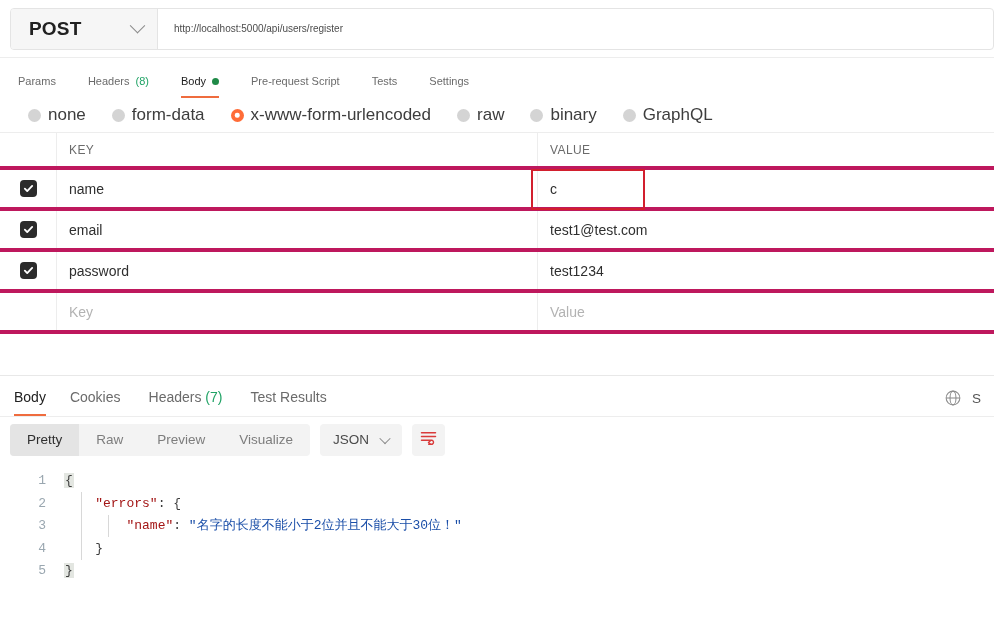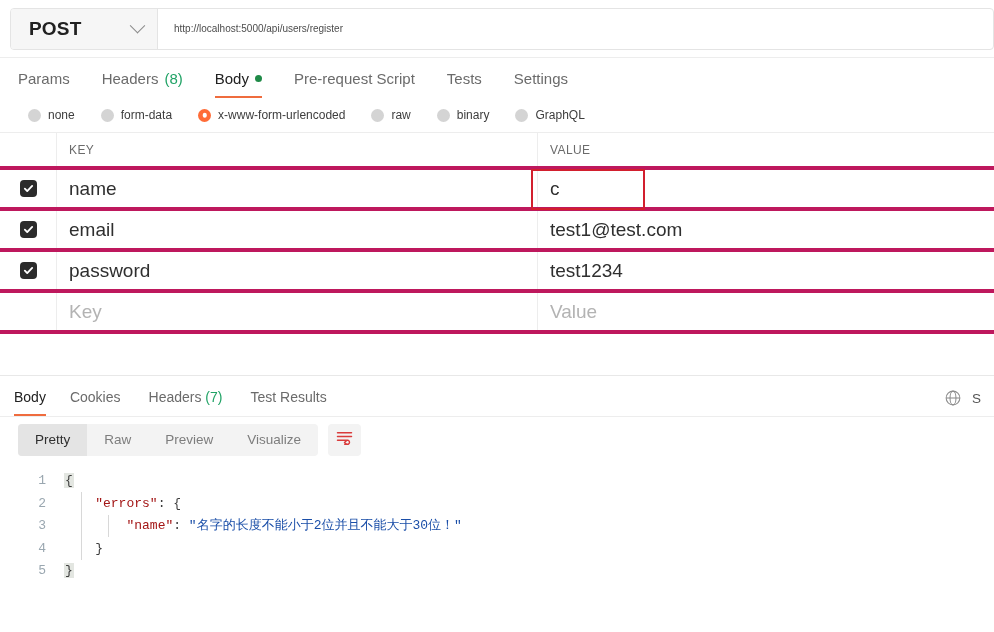--- a/index.html
+++ b/index.html
@@ -67,21 +67,21 @@
   
   .req-tabs {
     display: flex;
     align-items: flex-end;
     height: 40px;
     padding: 0 12px;
     gap: 0;
   }
   .req-tab {
     position: relative;
-    font-size: 15px;
+    font-size: 11px;
     color: #6b6b6b;
     padding: 0 16px 11px 16px;
     cursor: pointer;
     white-space: nowrap;
     display: flex;
     align-items: center;
     gap: 6px;
     text-align: center;
   }
   .req-tab:first-child { padding-left: 6px; }
@@ -109,21 +109,21 @@
     height: 34px;
     padding: 0 28px;
     gap: 0;
   }
   .radio-item {
     display: flex;
     align-items: center;
     gap: 7px;
     margin-right: 26px;
     cursor: pointer;
-    font-size: 12px;
+    font-size: 17px;
     color: #3d3d3d;
   }
   .radio-mark {
     width: 13px; height: 13px;
     border-radius: 50%;
     background: #d4d4d4;
     flex: 0 0 13px;
     position: relative;
   }
   .radio-item.selected .radio-mark {
@@ -173,21 +173,21 @@
     padding: 0 12px;
     position: relative;
   }
   .kv-row.header .c-key,
   .kv-row.header .c-val {
     font-size: 12px;
     color: #6b6b6b;
     letter-spacing: .4px;
   }
   .cell-text {
-    font-size: 19px;
+    font-size: 14px;
     color: #2f2f2f;
   }
   .cell-text.placeholder { color: #b3b3b3; }
 
   .cbox {
     width: 17px; height: 17px;
     border-radius: 4px;
     background: #2b2b2b;
     display: flex;
     align-items: center;
@@ -256,21 +256,21 @@
     overflow: hidden;
     width: 10px;
     white-space: nowrap;
   }
 
   
   .viewer-bar {
     display: flex;
     align-items: center;
     height: 45px;
-    padding: 0 18px;
+    padding: 0 10px;
     gap: 10px;
   }
   .seg {
     display: flex;
     background: #f3f3f3;
     border-radius: 4px;
     overflow: hidden;
     height: 32px;
   }
   .seg-btn {
@@ -526,20 +526,24 @@
       <span>Raw</span>
     </div>
     <div class="seg-btn">
       <span>Preview</span>
     </div>
     <div class="seg-btn">
       <span>Visualize</span>
     </div>
   </div>
 
+  <div class="fmt-select">
+    <span class="fmt-label">JSON</span>
+    <span class="chev-sm"></span>
+  </div>
 
   <div class="wrap-btn">
     <span>
       <svg width="17" height="15" viewBox="0 0 18 16">
         <line x1="1.5" y1="3" x2="16.5" y2="3" stroke="#d93b3b" stroke-width="1.5" stroke-linecap="round"></line>
         <line x1="1.5" y1="7" x2="16.5" y2="7" stroke="#d93b3b" stroke-width="1.5" stroke-linecap="round"></line>
         <path d="M1.5 11 H13 a2.3 2.3 0 0 1 0 4.2 H9.2" fill="none" stroke="#d93b3b" stroke-width="1.5" stroke-linecap="round" stroke-linejoin="round"></path>
         <path d="M11 13.2 L9 15.2 L11 17" fill="none" stroke="#d93b3b" stroke-width="1.5" stroke-linecap="round" stroke-linejoin="round" transform="translate(0,-1.8)"></path>
       </svg>
     </span>

